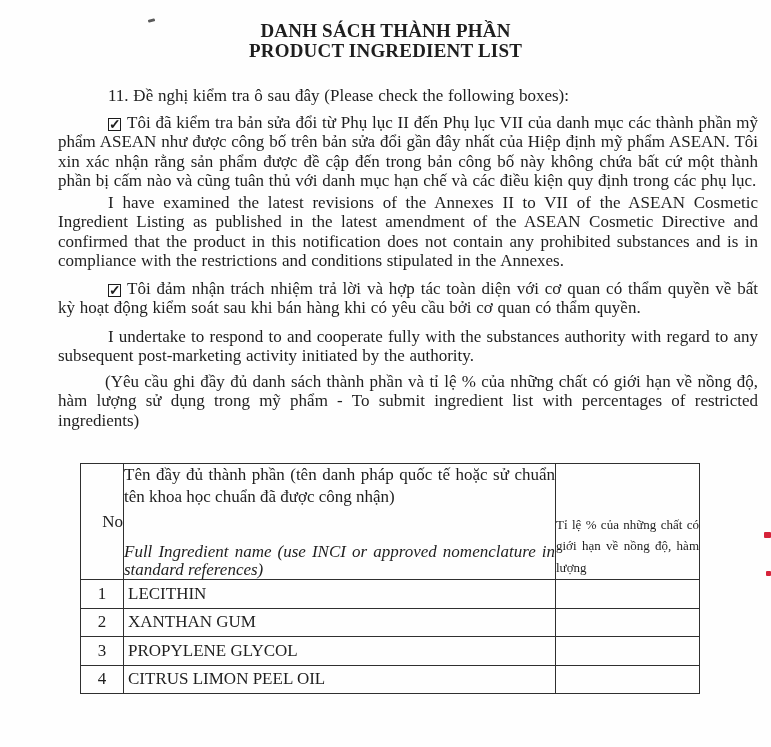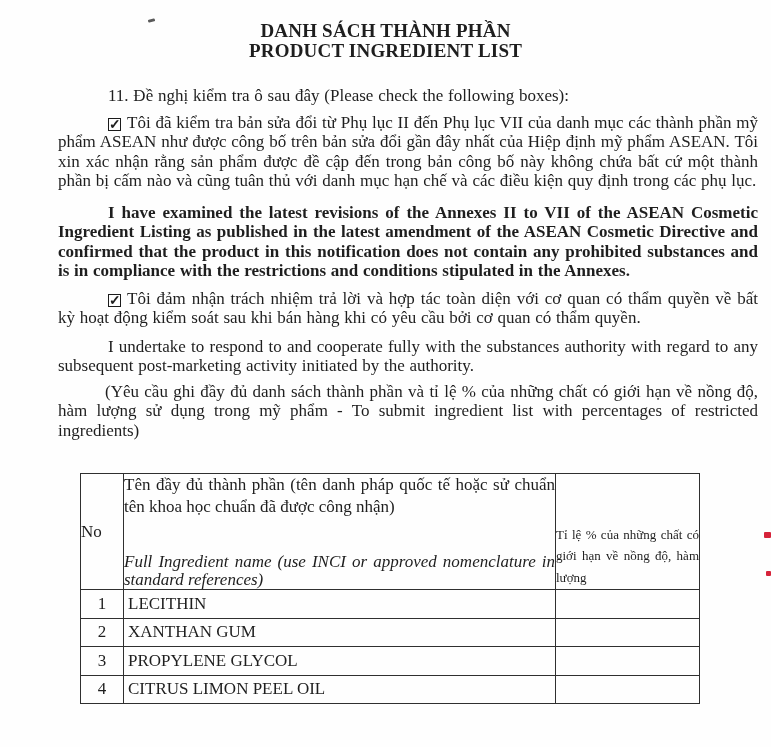--- a/index.html
+++ b/index.html
@@ -33,21 +33,21 @@
     font-size: 17px;
     line-height: 19.5px;
     text-align: justify;
     text-align-last: left;
     word-spacing: 0.5px;
   }
 
   .instruction { margin-top: 25px; text-indent: 50px; text-align: right; }
 
   .p-check1 { margin-top: 7px; text-indent: 50px; }
-  .p-en1    { margin-top: 12px; text-indent: 50px; font-weight: bold; }
+  .p-en1    { margin-top: 2px; text-indent: 50px; }
   .p-check2 { margin-top: 8px; text-indent: 50px; }
   .p-en2    { margin-top: 9px; text-indent: 50px; }
 
   .checkbox {
     display: inline-block;
     width: 13px; height: 13px;
     border: 1.6px solid #1b1b1b;
     box-sizing: border-box;
     vertical-align: -1px;
     margin-right: 6px;
@@ -79,21 +79,21 @@
     font-size: 17px;
   }
   table.ingredients col.c-no   { width: 43px; }
   table.ingredients col.c-name { width: 432px; }
   table.ingredients col.c-pct  { width: 144px; }
   table.ingredients td {
     border: 1.5px solid #2f2f2f;
     padding: 0;
     overflow: hidden;
   }
-  td.h-no { text-align: left; vertical-align: middle; height: 90px; }
+  td.h-no { text-align: right; vertical-align: middle; height: 90px; }
   td.h-name { vertical-align: top; padding: 5px 3px 2px 4px; }
   td.h-name .vi { text-align: justify; line-height: 22px; }
   td.h-name .en { font-style: italic; text-align: justify; line-height: 18px; margin-top: 35px; }
   td.h-pct { vertical-align: bottom; padding: 2px 4px 3px 5px; }
   td.h-pct .pct-text { text-align: justify; line-height: 21.8px; font-size: 13px; }
   tr.data-row { height: 28.5px; }
   tr.data-row td.d-no { text-align: center; vertical-align: middle; }
   tr.data-row td.d-name { padding-left: 4px; vertical-align: middle; }
 
   .speck {

